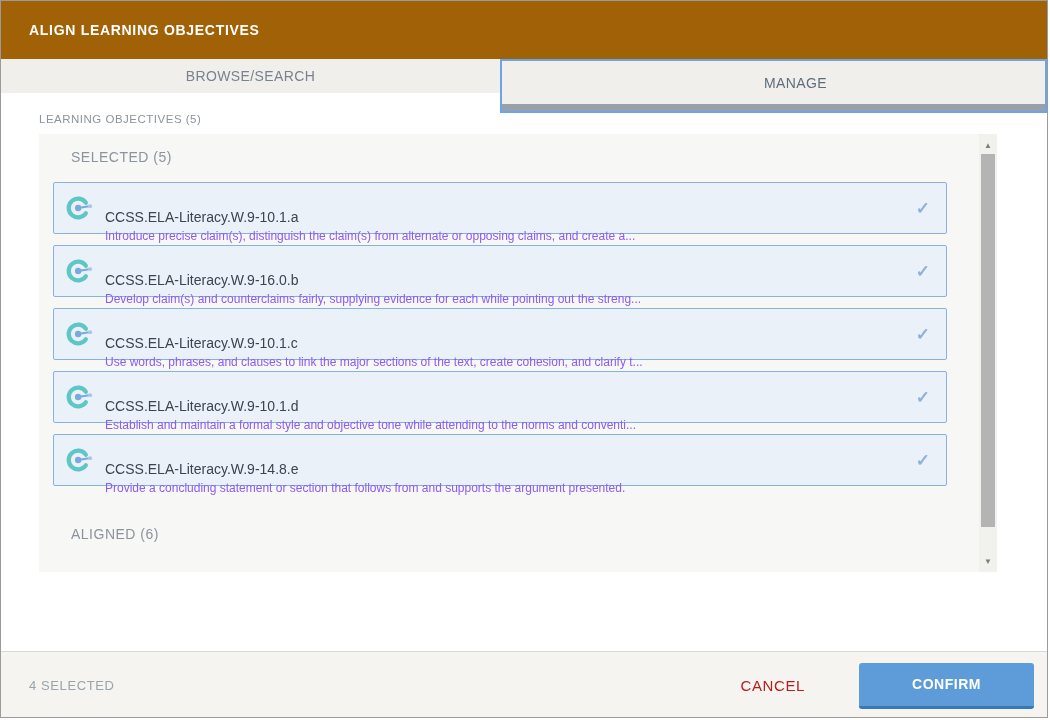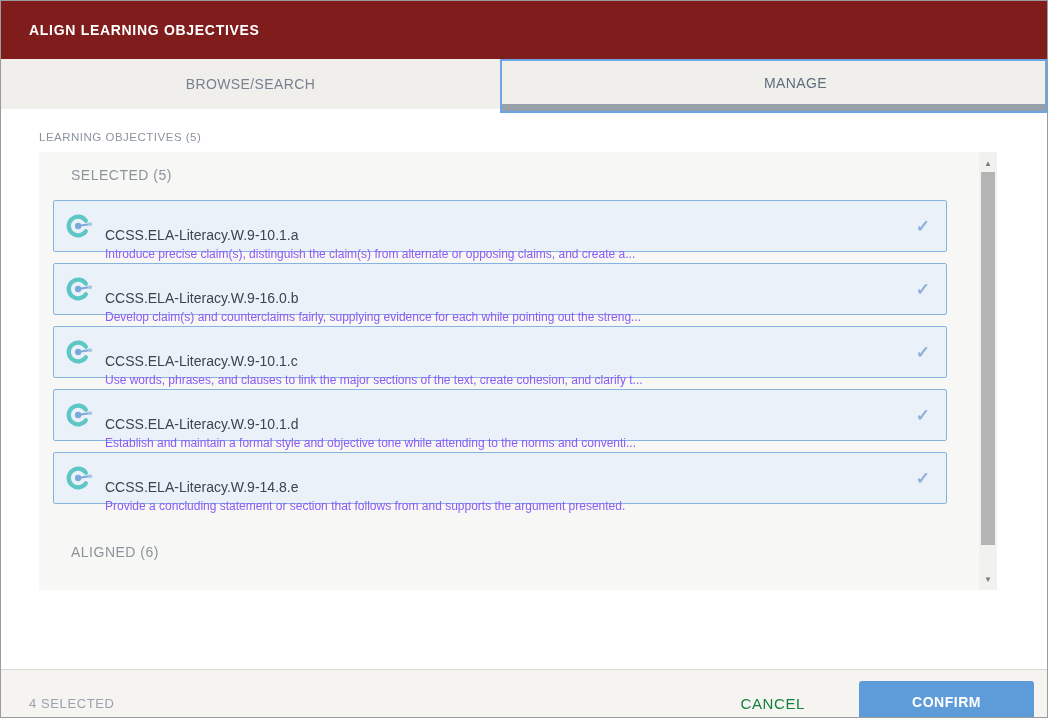--- a/index.html
+++ b/index.html
@@ -9,54 +9,53 @@
   .dialog {
     width:1048px; height:718px;
     border:1px solid #9b9b9b;
     background:#ffffff;
     position:relative;
     overflow:hidden;
   }
 
   
   .dlg-header {
-    height:58px; background:#7f1d1d;
+    height:58px; background:#a16207;
     display:flex; align-items:center;
     padding-left:28px;
   }
   .dlg-title {
     color:#ffffff; font-size:14px; font-weight:bold; letter-spacing:0.7px;
   }
 
   
   .tab-bar { height:54px; display:flex; }
   .tab {
     flex:1; display:flex; align-items:center; justify-content:center;
     background:#f1efeb; cursor:pointer;
   }
   .tab.inactive {
-    height:50px;
+    height:34px;
     color:#78838f; font-size:14px; letter-spacing:0.4px;
   }
   .tab.active {
     height:54px; position:relative;
     border:2px solid #6ba4e7;
     color:#5d6e7e; font-size:14px; letter-spacing:0.4px;
     padding-bottom:7px;
     padding-left:44px;
   }
   .tab.active .tab-strip {
     position:absolute; left:0; right:0; bottom:0; height:7px;
     background:#98a1aa;
   }
 
   
   .content { height:538px; padding:0 50px 0 38px; }
   .lo-label {
-    margin-top:18px;
     font-size:11.5px; color:#8b949d; letter-spacing:0.5px;
   }
   .panel {
     margin-top:9px; height:438px; position:relative;
     background:#f7f7f5;
   }
   .panel-inner {
     position:absolute; left:0; top:0; right:18px; bottom:0;
     padding:15px 32px 0 14px; overflow:hidden;
   }
@@ -103,21 +102,21 @@
   .dlg-footer {
     height:68px; border-top:1px solid #d8d8d4; background:#f5f4f1;
     display:flex; align-items:center;
   }
   .count-label {
     margin-left:28px;
     color:#9aa4ad; font-size:13px; letter-spacing:0.6px;
   }
   .footer-spacer { flex:1; }
   .cancel-btn {
-    color:#15803d; font-size:15px; letter-spacing:0.6px;
+    color:#b91c1c; font-size:15px; letter-spacing:0.6px;
     background:none; border:none; cursor:pointer;
     margin-right:54px;
     font-family:"Liberation Sans", sans-serif;
   }
   .confirm-btn {
     width:175px; height:46px; margin-right:13px;
     background:#5e9cd9; border:none; border-bottom:3px solid #3a78b5;
     border-radius:3px;
     color:#ffffff; font-size:14px; font-weight:bold; letter-spacing:0.5px;
     cursor:pointer;

